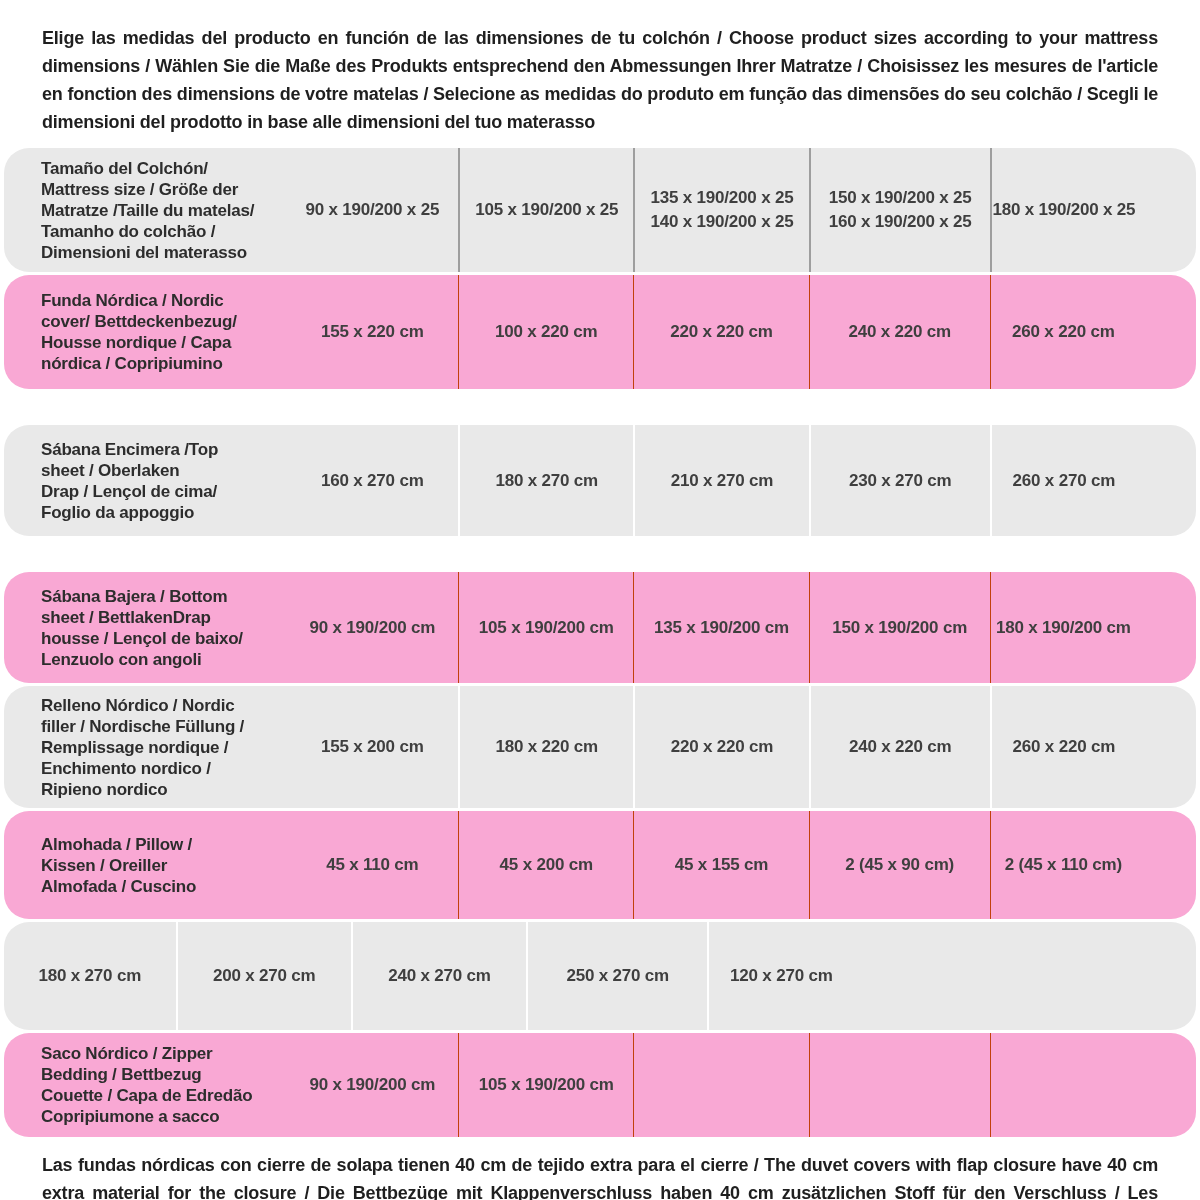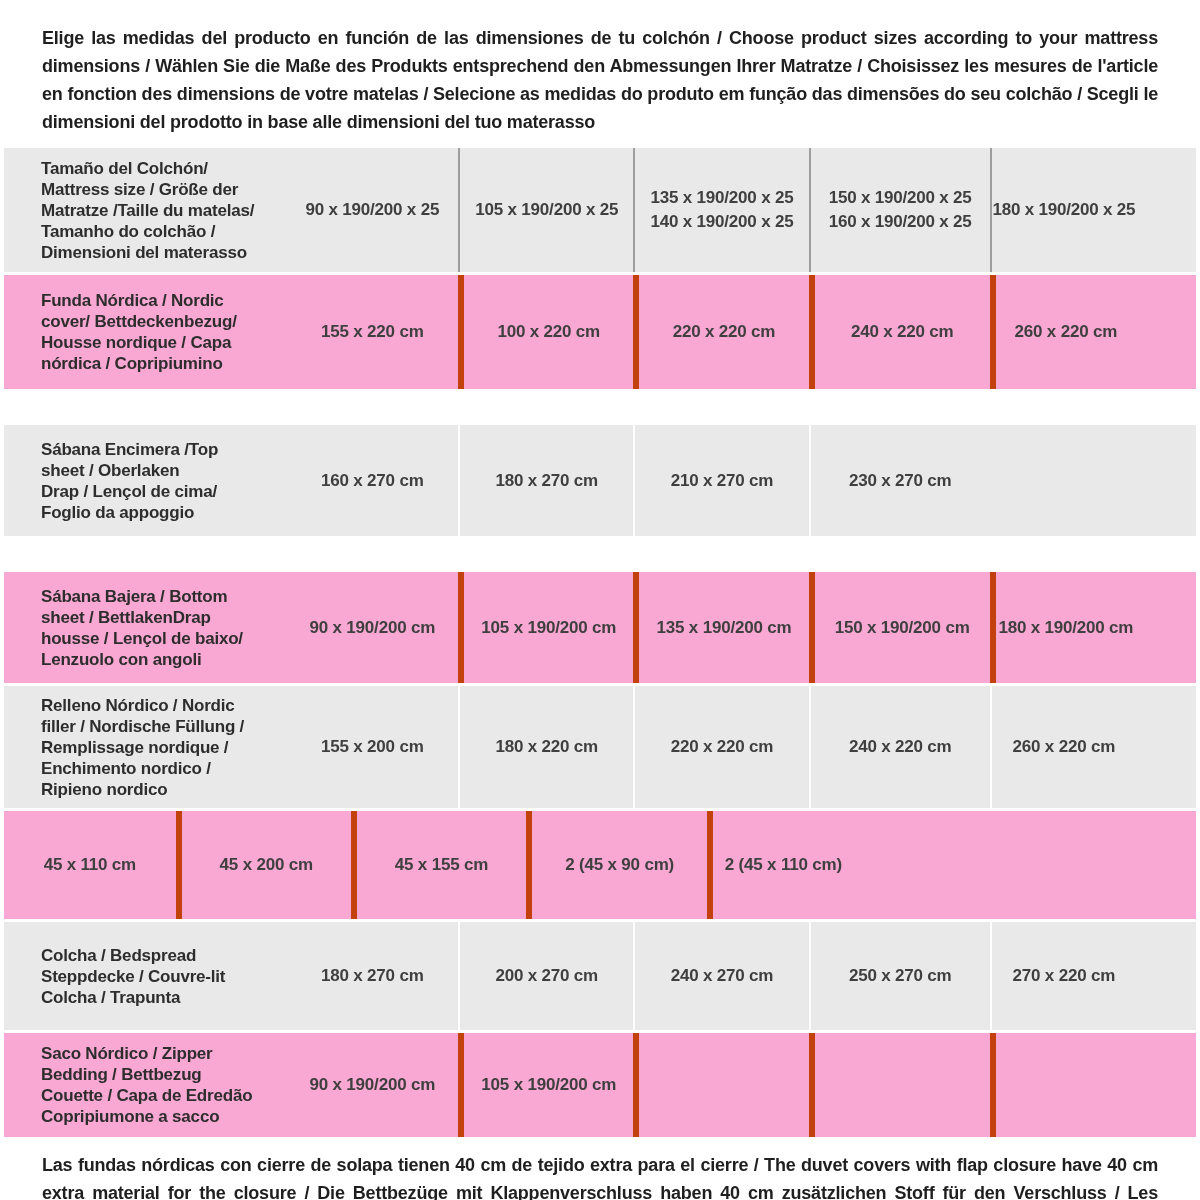--- a/index.html
+++ b/index.html
@@ -20,20 +20,21 @@
     color: #1f1f1f;
   }
   .intro { padding-top: 24px; margin-bottom: 12px; }
   .footnote { margin-top: 14px; }
 
   .size-table { margin: 0 4px; }
   .row {
     display: flex;
     align-items: stretch;
     margin-bottom: 3px;
+    border-radius: 25px;
   }
   .row.shaded { background: #e9e9e9; }
   .row.plain  { background: #f9a8d4; }
 
   .cell {
     display: flex;
     align-items: center;
     justify-content: center;
   }
   .cell.label {
@@ -43,21 +44,21 @@
     padding-right: 8px;
   }
   .cell.val { text-align: center; }
   .v1 { width: 14.4%; }
   .v2 { width: 14.7%; }
   .v3 { width: 14.7%; }
   .v4 { width: 15.2%; }
   .v5 { width: 17.3%; padding-right: 60px; }
 
   
-  .row.plain  .val + .val { border-left: 6px solid #c2410c; }
+  .row.plain  .val + .val { border-left: 1px solid #c2410c; }
   .row.shaded .val + .val { border-left: 2px solid #ffffff; }
   .row.header .val + .val { border-left: 2px solid #9e9e9e; }
 
   .label-text {
     white-space: pre-line;
     font-size: 17px;
     font-weight: 700;
     line-height: 21px;
     letter-spacing: -0.2px;
     color: #2d2d2d;
@@ -147,20 +148,23 @@
       </div>
     <div class="cell val v2">
         <span class="val-text">180 x 270 cm</span>
       </div>
     <div class="cell val v3">
         <span class="val-text">210 x 270 cm</span>
       </div>
     <div class="cell val v4">
         <span class="val-text">230 x 270 cm</span>
       </div>
+    <div class="cell val v5">
+        <span class="val-text">260 x 270 cm</span>
+      </div>
   </div>
 
   <div class="row plain mh111">
     <div class="cell label">
         <span class="label-text">Sábana Bajera / Bottom
 sheet / BettlakenDrap
 housse / Lençol de baixo/
 Lenzuolo con angoli</span>
       </div>
     <div class="cell val v1">
@@ -199,57 +203,57 @@
       </div>
     <div class="cell val v4">
         <span class="val-text">240 x 220 cm</span>
       </div>
     <div class="cell val v5">
         <span class="val-text">260 x 220 cm</span>
       </div>
   </div>
 
   <div class="row plain mh108">
+    <div class="cell label">
+        <span class="label-text">Almohada  / Pillow /
+Kissen / Oreiller
+Almofada / Cuscino</span>
+      </div>
     <div class="cell val v1">
         <span class="val-text">45 x 110 cm</span>
       </div>
     <div class="cell val v2">
         <span class="val-text">45 x 200 cm</span>
       </div>
     <div class="cell val v3">
         <span class="val-text">45 x 155 cm</span>
       </div>
     <div class="cell val v4">
         <span class="val-text">2 (45 x 90 cm)</span>
       </div>
     <div class="cell val v5">
         <span class="val-text">2 (45 x 110 cm)</span>
       </div>
   </div>
 
   <div class="row shaded mh108">
-    <div class="cell label">
-        <span class="label-text">Colcha / Bedspread
-Steppdecke / Couvre-lit
-Colcha / Trapunta</span>
-      </div>
     <div class="cell val v1">
         <span class="val-text">180 x 270 cm</span>
       </div>
     <div class="cell val v2">
         <span class="val-text">200 x 270 cm</span>
       </div>
     <div class="cell val v3">
         <span class="val-text">240 x 270 cm</span>
       </div>
     <div class="cell val v4">
         <span class="val-text">250 x 270 cm</span>
       </div>
     <div class="cell val v5">
-        <span class="val-text">270 x 220 cm</span>
+        <span class="val-text">120 x 270 cm</span>
       </div>
   </div>
 
   <div class="row plain mh104">
     <div class="cell label">
         <span class="label-text">Saco Nórdico / Zipper
 Bedding / Bettbezug
 Couette  / Capa de Edredão
 Copripiumone a sacco</span>
       </div>

